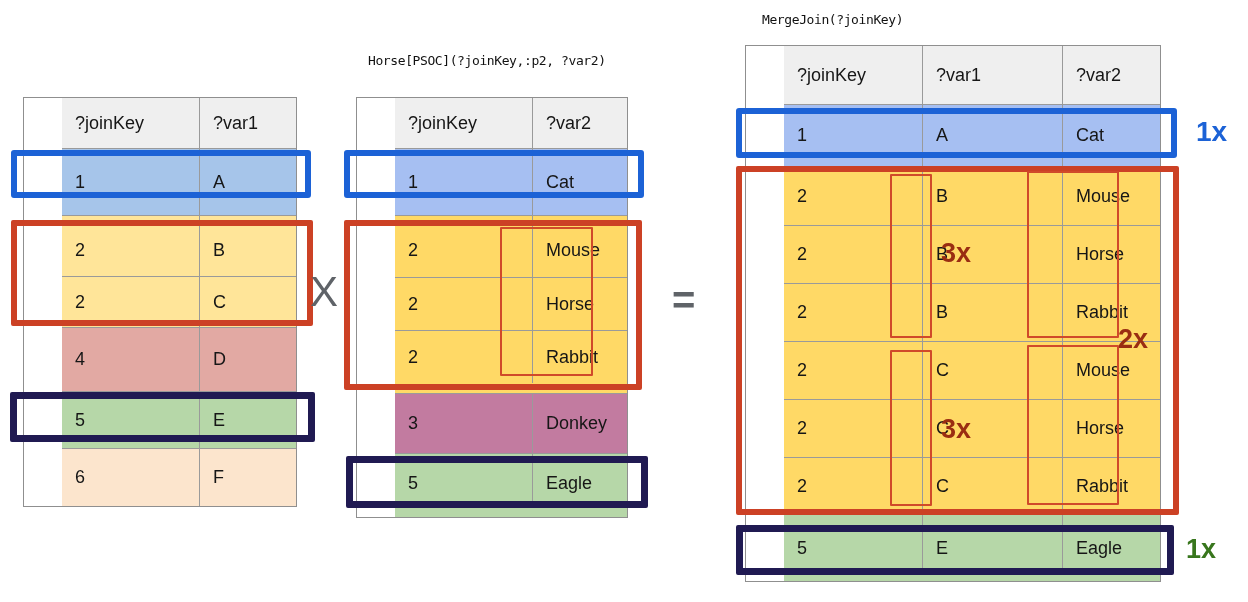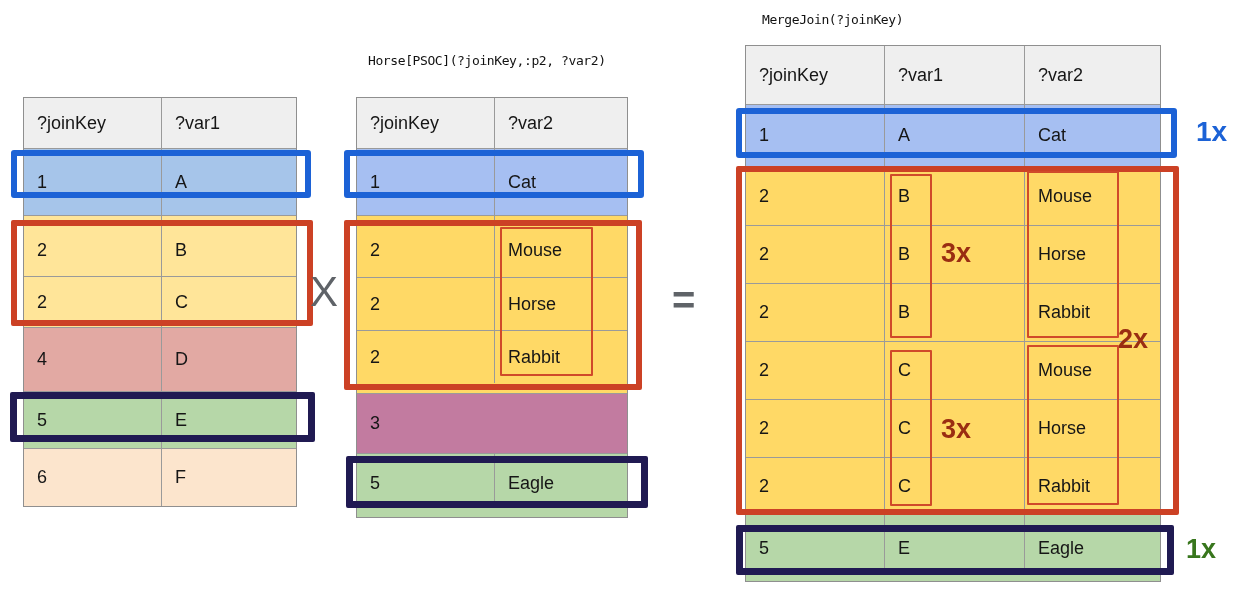--- a/index.html
+++ b/index.html
@@ -13,21 +13,21 @@
     --label_blue:#1c62d6; --label_green:#38761d; --operator_gray:#5f6368;
   }
   * { margin:0; padding:0; box-sizing:border-box; }
   body { background:#fff; font-family:"Liberation Sans", sans-serif; }
   .canvas { position:relative; width:1248px; height:602px; background:#fff; overflow:hidden; }
 
   .mono { position:absolute; font-family:"DejaVu Sans Mono", monospace; font-size:13px;
           letter-spacing:-0.4px; color:#111; white-space:pre; }
 
   .tbl { position:absolute; border:1px solid var(--outer); background:#fff; }
-  .band { position:relative; border-top:1px solid var(--grid); }
+  .band { position:relative; border-top:1px solid var(--grid);margin-left:38px; }
   .band:first-child { border-top:none; }
   .hdrband { background:var(--header_bg); }
   .cols2 { display:grid; grid-template-columns:137px 1fr; }
   .cols3 { display:grid; grid-template-columns:138px 140px 1fr; }
   .c { height:100%; }
   .c + .c { border-left:1px solid var(--grid); }
   .row { align-items:center; }
   .cell { padding-left:13px; font-size:18px; color:#161616; display:flex; align-items:center; }
   .irow + .irow { border-top:1px solid var(--grid); }
 
@@ -126,20 +126,21 @@
         <div class="c cell">2</div>
         <div class="c cell">Horse</div>
       </div>
       <div class="cols2 row irow" style="height:53px;">
         <div class="c cell">2</div>
         <div class="c cell">Rabbit</div>
       </div>
     </div>
     <div class="band bg-mag cols2 row" style="height:60px;">
       <div class="c cell">3</div>
+      <div class="c cell">Donkey</div>
     </div>
     <div class="band bg-green" style="height:64px;">
       <div class="cols2" style="height:6px;">
           <div class="c"></div>
           <div class="c"></div>
         </div>
       <div class="cols2 row" style="height:46px;">
         <div class="c cell">5</div>
         <div class="c cell">Eagle</div>
       </div>

